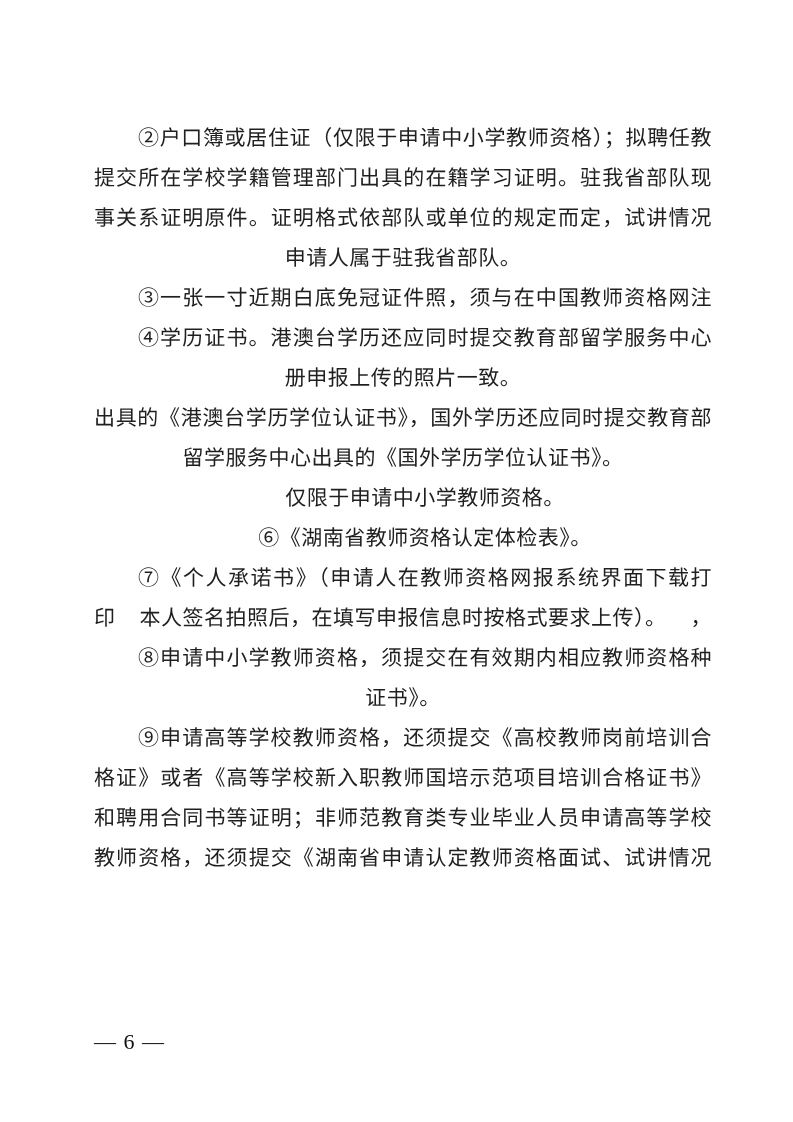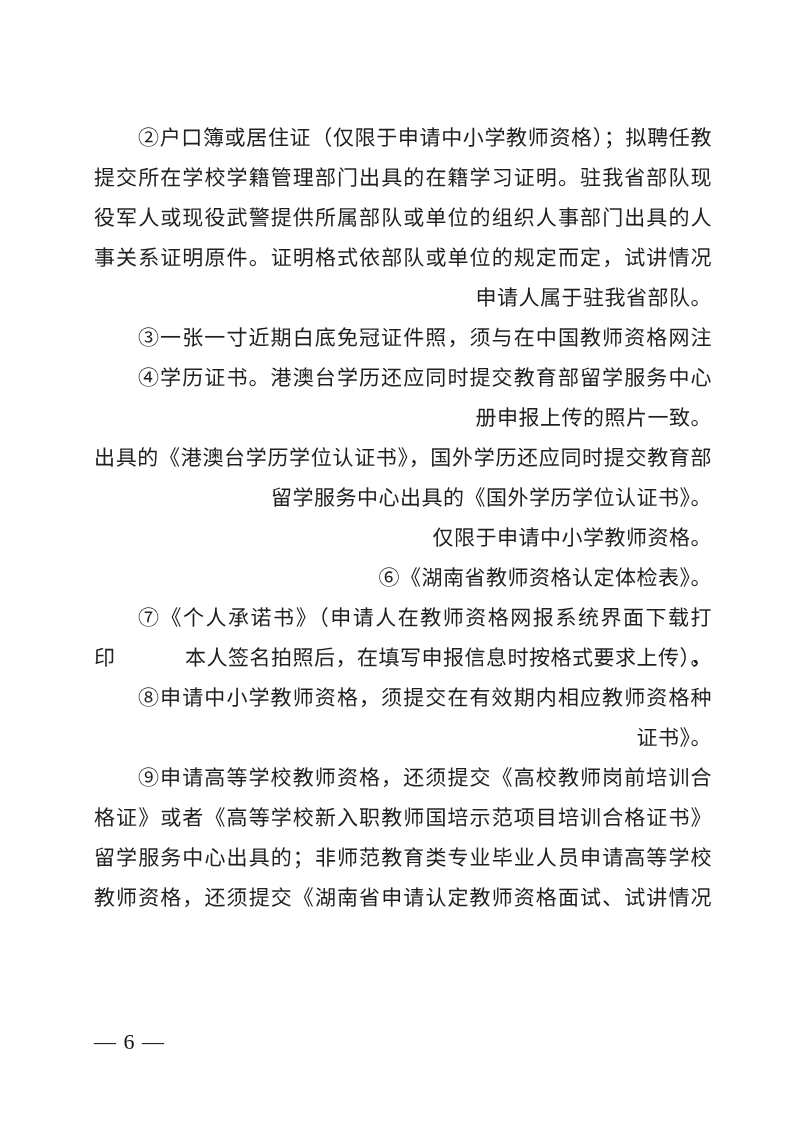--- a/index.html
+++ b/index.html
@@ -21,21 +21,21 @@
     position: absolute;
     left: 94px;
     top: 118px;
     width: 618px;
   }
   .line {
     font-size: 21px;
     line-height: 40px;
     height: 40px;
     letter-spacing: 0.5px;
-    text-align: right;
+    text-align: center;
     white-space: nowrap;
   }
   .line.just {
     white-space: normal;
     text-align: justify;
     text-align-last: justify;
     text-justify: inter-character;
   }
   .line.ind {
     text-indent: 44px;
@@ -50,33 +50,32 @@
     color: #111111;
   }
 </style>
 </head>
 <body>
 
 <div class="page">
   <div class="doc-body">
       <div class="line ind just">②户口簿或居住证（仅限于申请中小学教师资格）；拟聘任教</div>
       <div class="line just">提交所在学校学籍管理部门出具的在籍学习证明。驻我省部队现</div>
-      <div class="line just">役军人或现役武警提供所属部队或单位的组织人事部门出具的人</div>
       <div class="line just">事关系证明原件。证明格式依部队或单位的规定而定，试讲情况</div>
       <div class="line">申请人属于驻我省部队。</div>
       <div class="line ind just">③一张一寸近期白底免冠证件照，须与在中国教师资格网注</div>
       <div class="line ind just">④学历证书。港澳台学历还应同时提交教育部留学服务中心</div>
       <div class="line">册申报上传的照片一致。</div>
       <div class="line just">出具的《港澳台学历学位认证书》，国外学历还应同时提交教育部</div>
       <div class="line">留学服务中心出具的《国外学历学位认证书》。</div>
       <div class="line ind">仅限于申请中小学教师资格。</div>
       <div class="line ind">⑥《湖南省教师资格认定体检表》。</div>
       <div class="line ind just">⑦《个人承诺书》（申请人在教师资格网报系统界面下载打印，</div>
       <div class="line">本人签名拍照后，在填写申报信息时按格式要求上传）。</div>
       <div class="line ind just">⑧申请中小学教师资格，须提交在有效期内相应教师资格种</div>
       <div class="line">证书》。</div>
       <div class="line ind just">⑨申请高等学校教师资格，还须提交《高校教师岗前培训合</div>
       <div class="line just">格证》或者《高等学校新入职教师国培示范项目培训合格证书》</div>
-      <div class="line just">留学服务中心出具的；非师范教育类专业毕业人员申请高等学校</div>
+      <div class="line just">和聘用合同书等证明；非师范教育类专业毕业人员申请高等学校</div>
       <div class="line just">教师资格，还须提交《湖南省申请认定教师资格面试、试讲情况</div>
     </div>
   <div class="footer">— 6 —</div>
 </div>
 
 </body></html>

